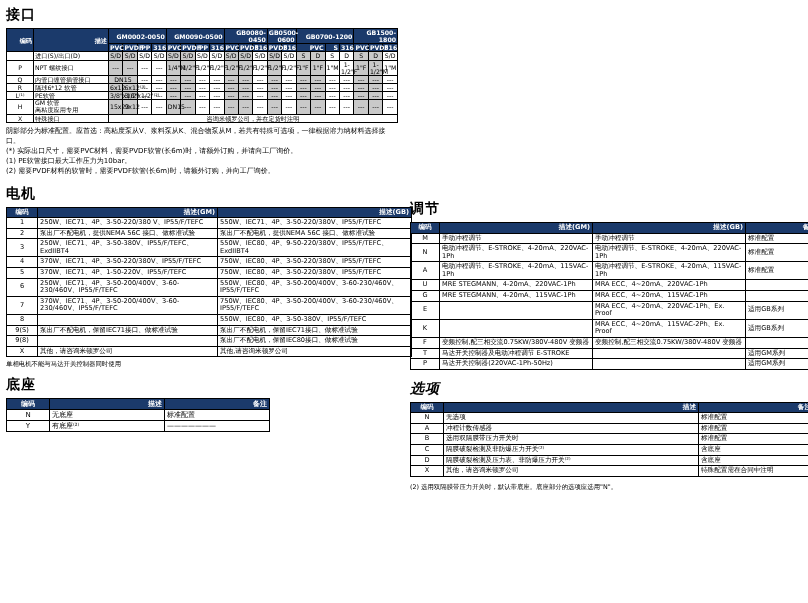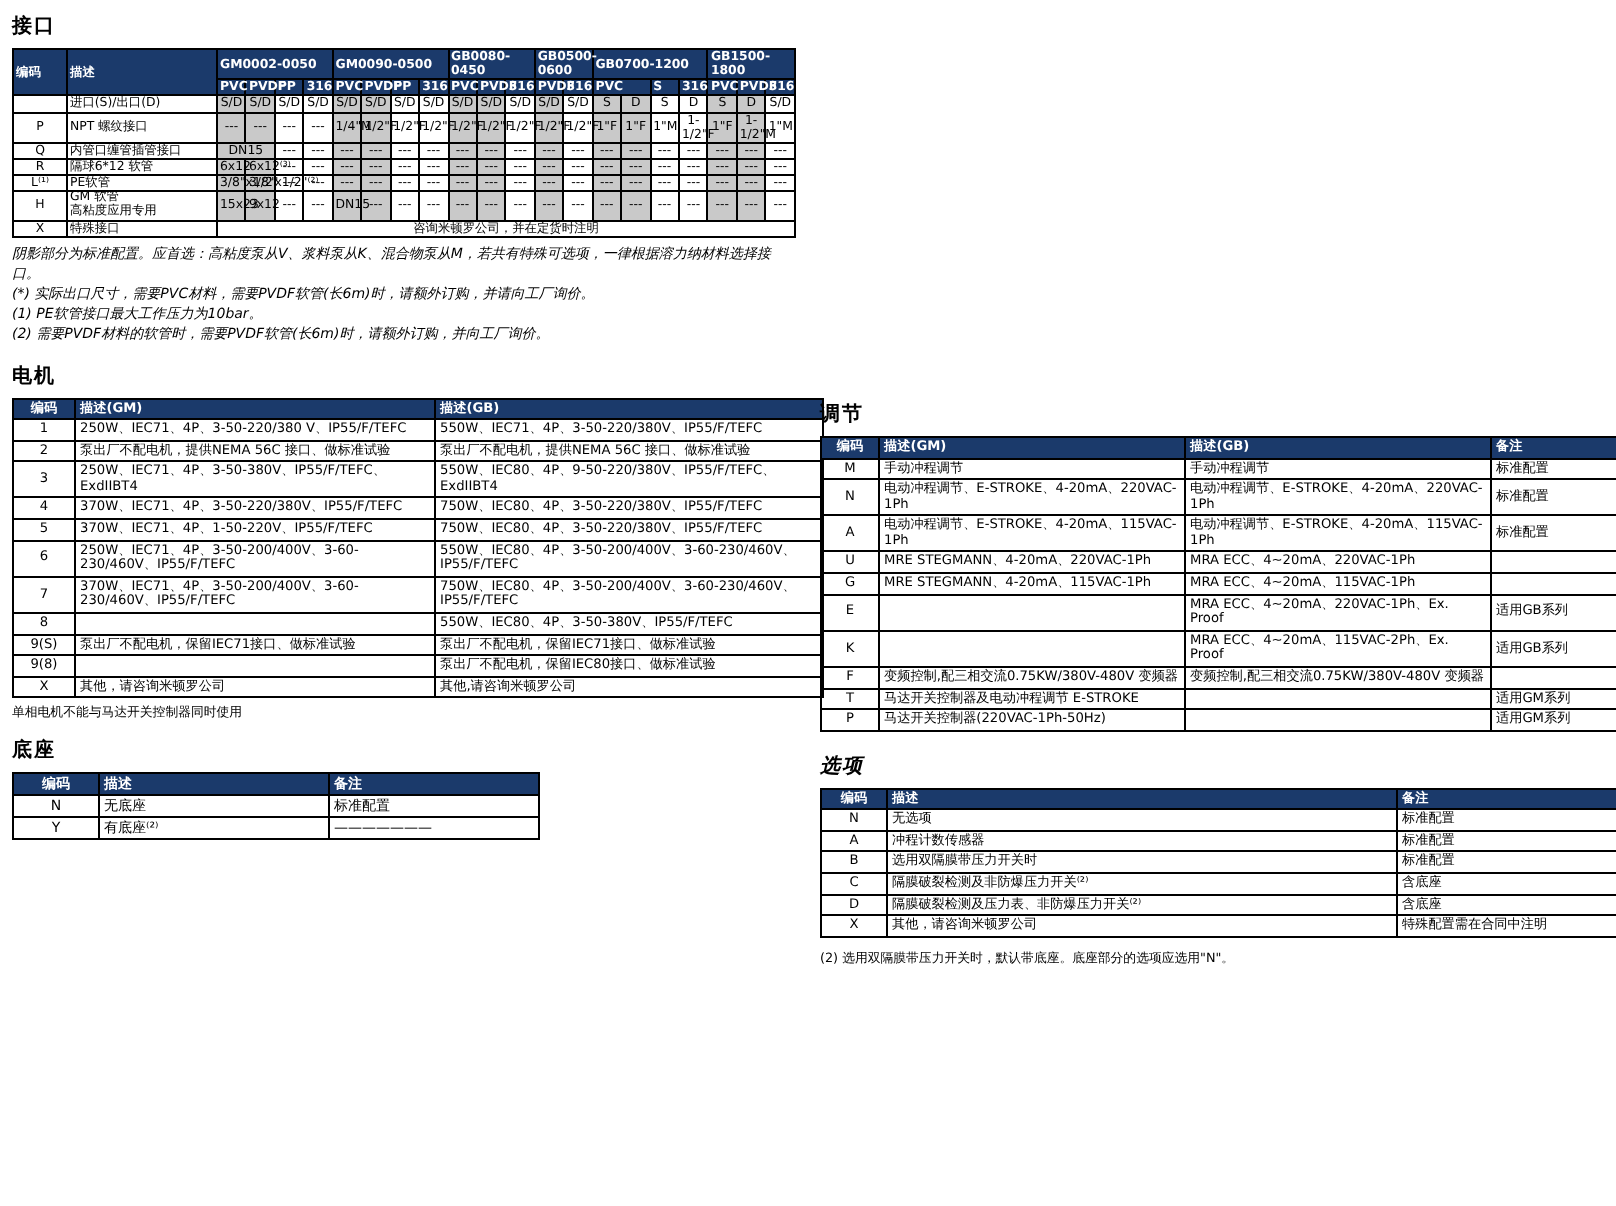--- a/index.html
+++ b/index.html
@@ -6,34 +6,34 @@
   body{
     width:808px;height:603px;
     background:#ffffff;
     font-family:"DejaVu Sans","Liberation Sans",sans-serif;
     font-size:7.5px;
     color:#000;
     position:relative;
     overflow:hidden;
   }
   .sec-title{
-    font-size:10px;
+    font-size:14px;
     font-weight:bold;
     letter-spacing:1px;
     margin:0 0 4px 0;
   }
   table{border-collapse:collapse;}
   td,th{
     border:1px solid #000;
     padding:1px 2px;
     font-size:7px;
     line-height:1.15;
     vertical-align:middle;
   }
-  .hdr-blue{background:#1b3a6b;color:#fff;font-weight:bold;text-align:left;}
+  .hdr-blue{background:#1b3a6b;color:#fff;font-weight:bold;text-align:right;}
   .c{text-align:center;}
   .l{text-align:left;}
   .gray{background:#c9c9c9;}
   .note{font-size:7px;line-height:1.45;}
   .note p{margin:0;}
 
   
   #col-left{position:absolute;left:6px;top:6px;width:392px;}
   #col-right{position:absolute;left:410px;top:200px;width:392px;}
 
@@ -266,21 +266,21 @@
     </tr>
 
     <tr>
       <td class="c">X</td>
       <td class="l">特殊接口</td>
       <td class="c" colspan="20">咨询米顿罗公司，并在定货时注明</td>
     </tr>
   </tbody>
     </table>
 
-  <div class="note" style="margin-top:3px;font-style:italic;">
+  <div class="note" style="margin-top:3px;">
     <p>阴影部分为标准配置。应首选：高粘度泵从V、浆料泵从K、混合物泵从M，若共有特殊可选项，一律根据溶力纳材料选择接口。</p>
     <p>(*) 实际出口尺寸，需要PVC材料，需要PVDF软管(长6m)时，请额外订购，并请向工厂询价。</p>
     <p>(1) PE软管接口最大工作压力为10bar。</p>
     <p>(2) 需要PVDF材料的软管时，需要PVDF软管(长6m)时，请额外订购，并向工厂询价。</p>
   </div>
 
   <div class="sec-title" style="margin-top:8px;">电机</div>
 
   <table id="t-motor">
     <tbody>

